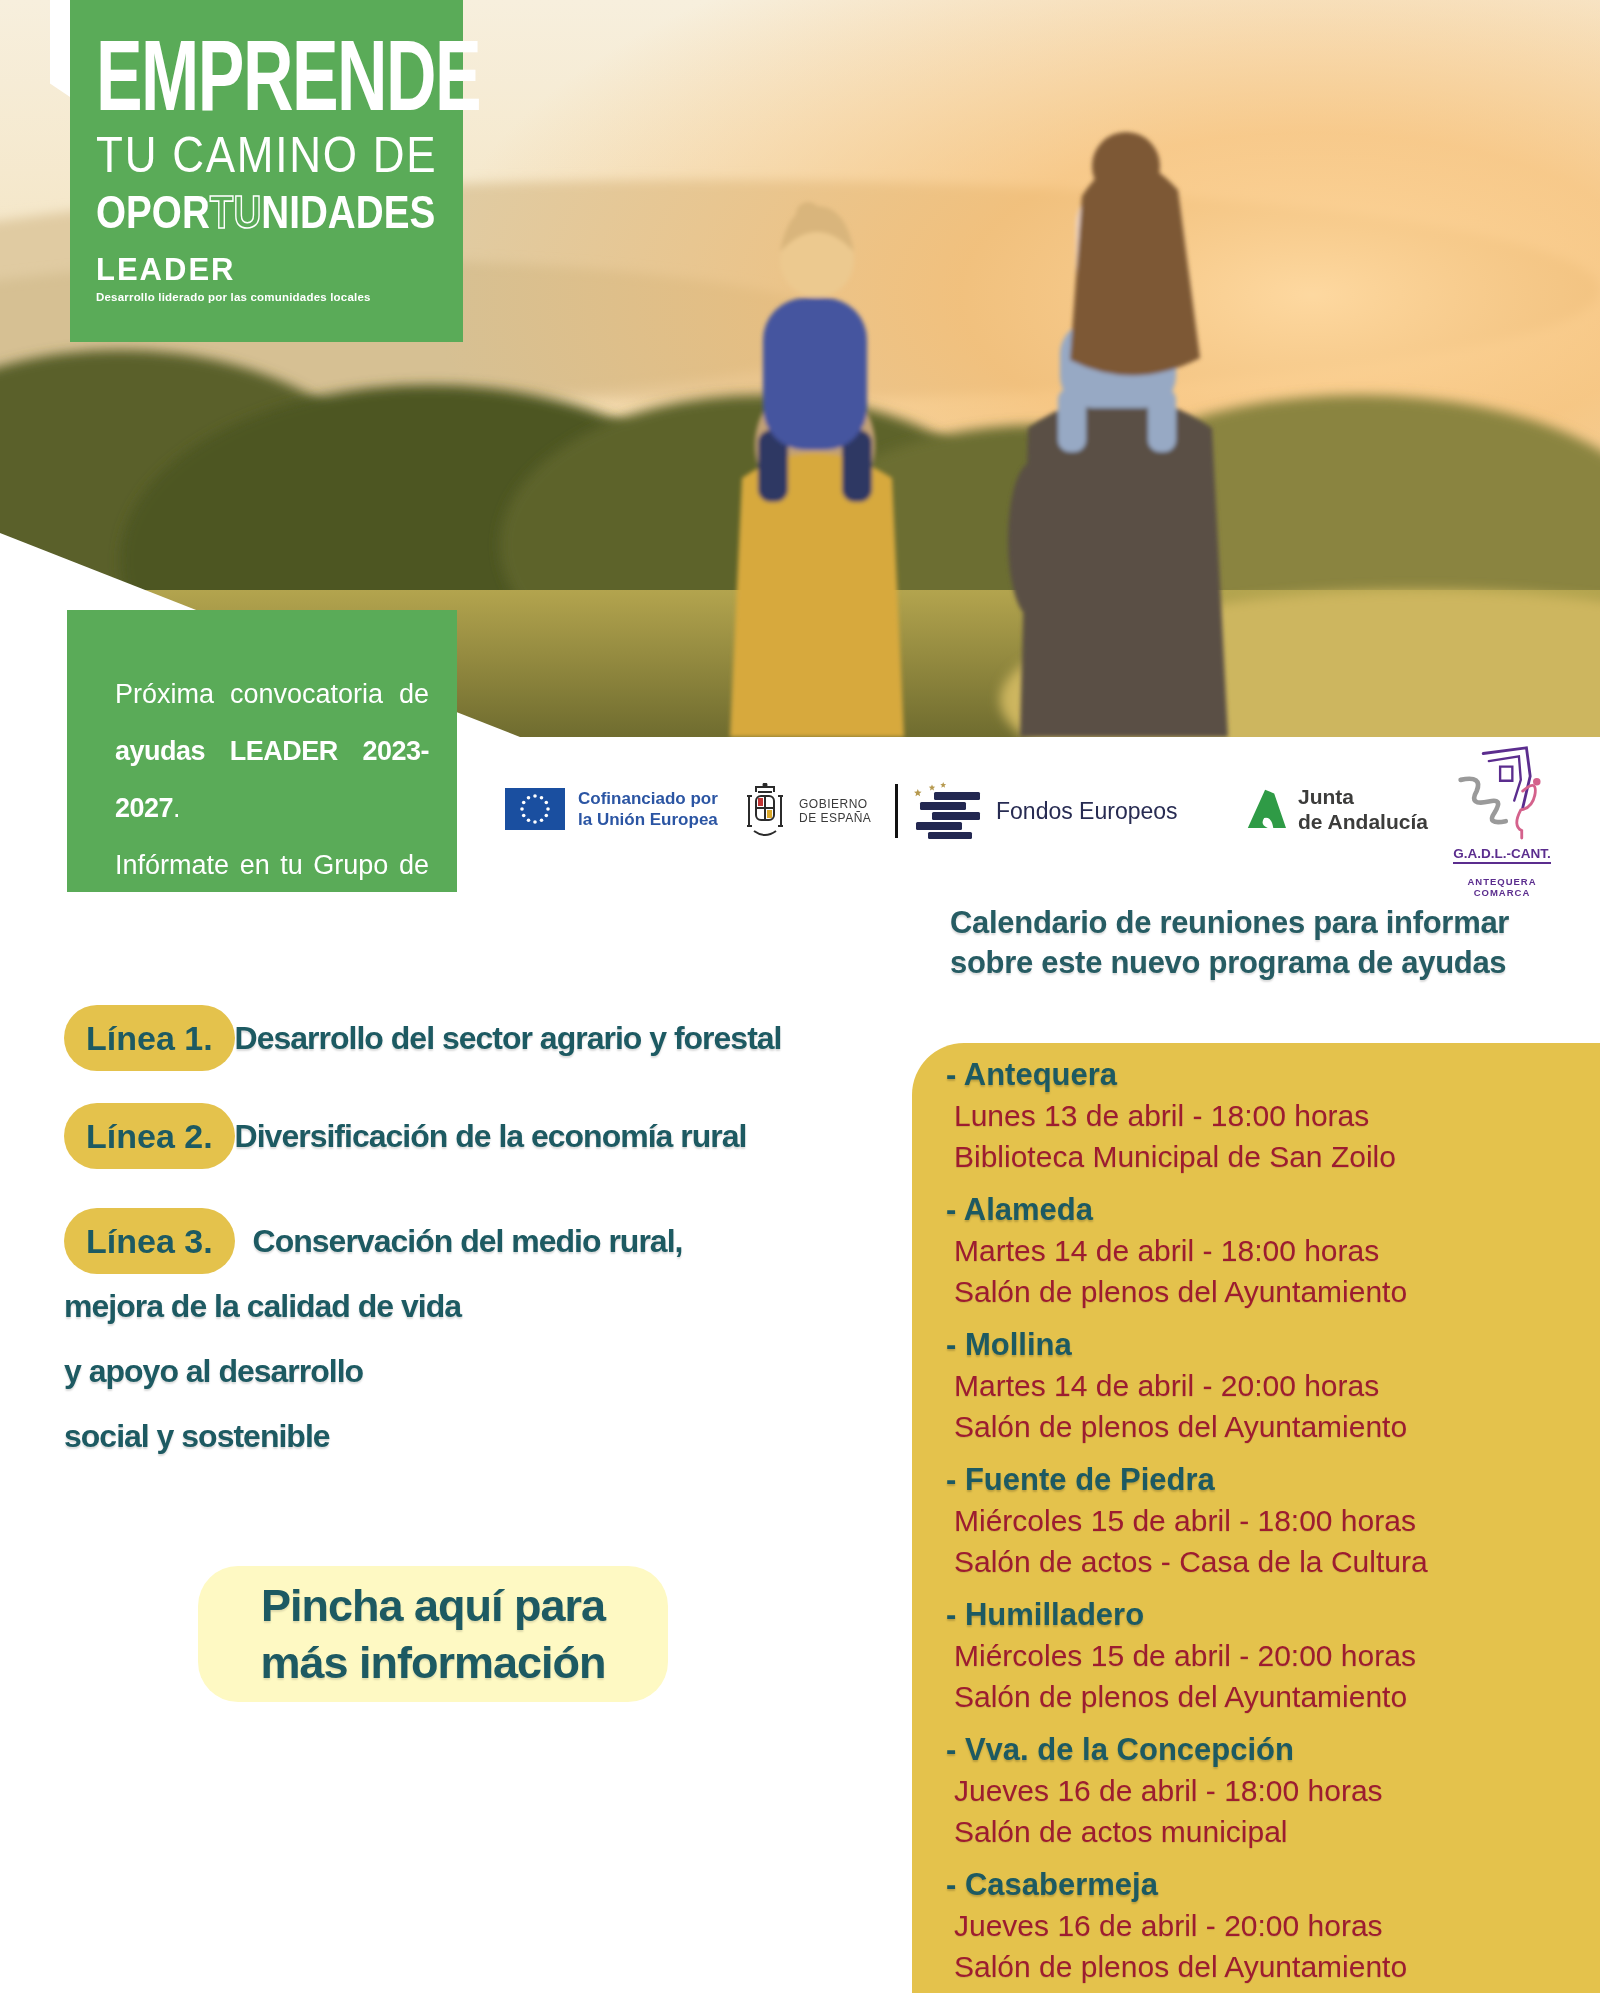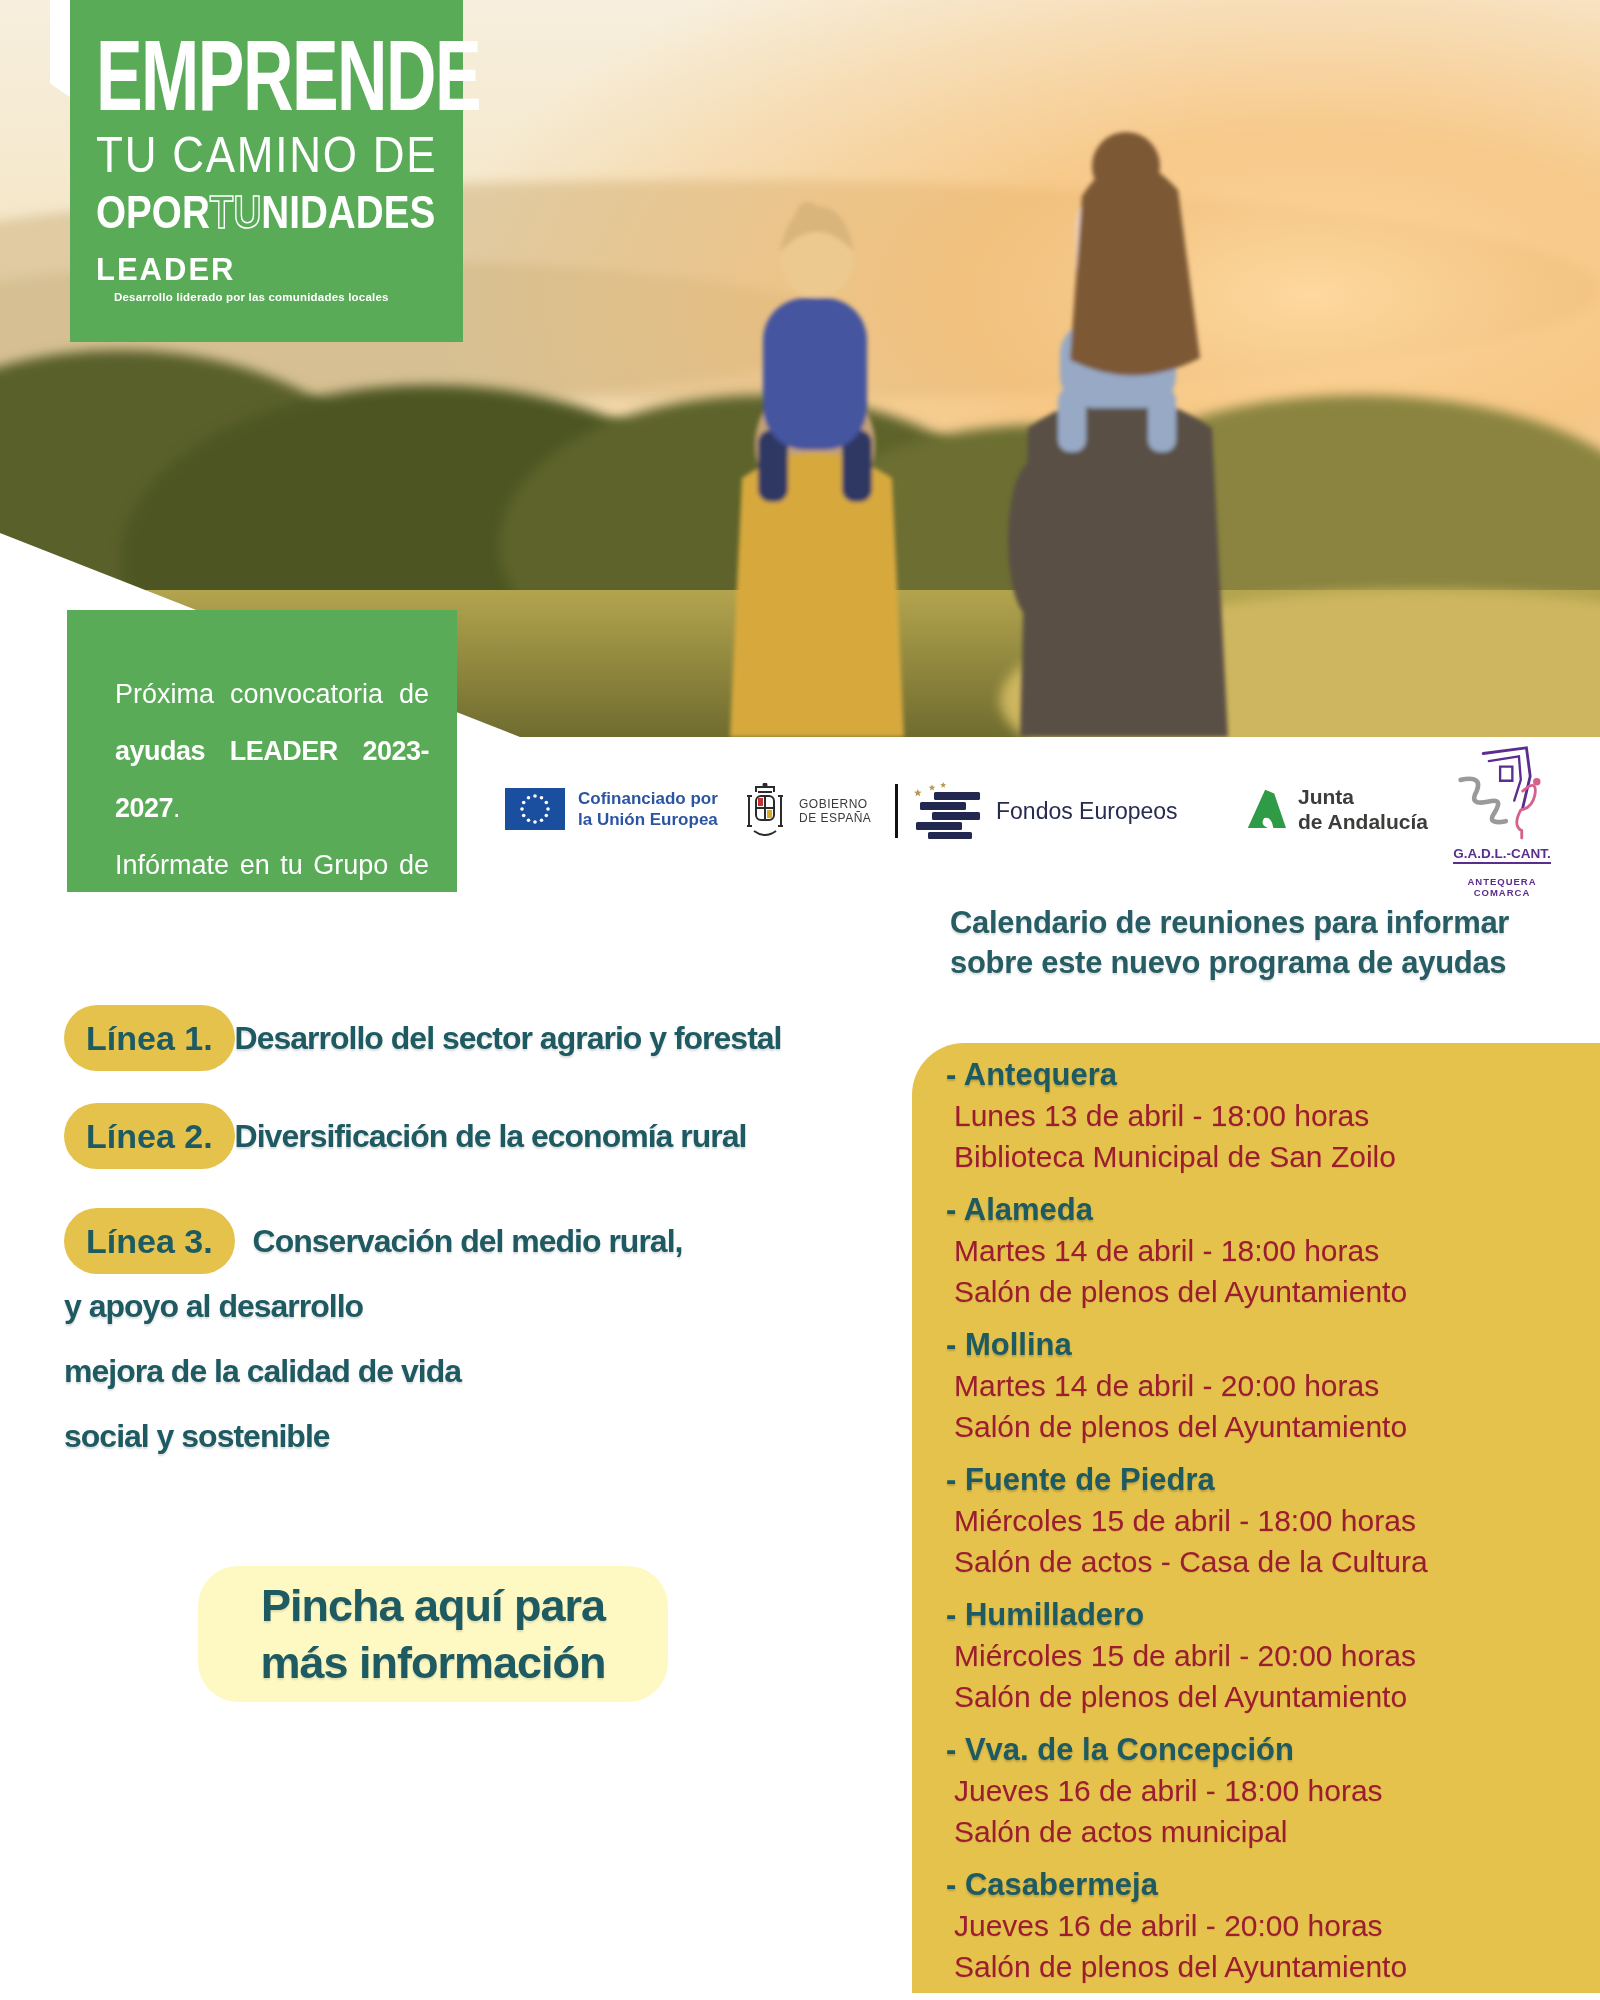--- a/index.html
+++ b/index.html
@@ -17,21 +17,21 @@
   .banner{position:absolute;left:70px;top:0;width:393px;height:342px;background:#5aab58;
           color:#fff;padding:24px 26px 0;box-sizing:border-box;}
   .banner-t1{font-size:92px;font-weight:700;letter-spacing:-2px;line-height:96px;white-space:nowrap;
              transform:scale(.76,1.08);transform-origin:left top;}
   .banner-t2{font-size:50px;font-weight:400;letter-spacing:2px;line-height:58px;white-space:nowrap;
              transform:scaleX(.88);transform-origin:left top;margin-top:6px;}
   .banner-t3{font-size:46px;font-weight:700;line-height:56px;white-space:nowrap;
              transform:scaleX(.84);transform-origin:left top;}
   .outline{color:transparent;-webkit-text-stroke:1.6px #ffffff;}
   .leader{font-size:31px;font-weight:700;letter-spacing:2px;margin-top:12px;}
-  .leader-sub{font-size:11.5px;font-weight:700;margin-top:3px;letter-spacing:.2px;margin-left:18px;}
+  .leader-sub{font-size:11.5px;font-weight:700;margin-top:3px;letter-spacing:.2px;}
 
   
   .notice{position:absolute;left:67px;top:610px;width:390px;height:282px;background:#5aab58;
           color:#fff;padding:56px 28px 0;box-sizing:border-box;font-size:27px;line-height:57px;}
   .notice .jline{text-align:justify;text-align-last:justify;margin-left:20px;}
   .notice .bold{font-weight:700;letter-spacing:-.5px;}
 
   
   .logo-eu{position:absolute;left:505px;top:788px;display:flex;gap:13px;align-items:center;}
   .eu-text{font-size:17px;font-weight:700;color:#2b55a3;line-height:21px;}
@@ -246,22 +246,22 @@
   </div>
   <div class="linea linea2">
     <div class="pill">Línea 2.</div>
     <div class="linea-text">Diversificación de la economía rural</div>
   </div>
   <div class="linea3">
     <div class="row">
       <div class="pill">Línea 3.</div>
       <div class="linea-text">Conservación del medio rural,</div>
     </div>
+    <div class="extra">mejora de la calidad de vida</div>
     <div class="extra">y apoyo al desarrollo</div>
-    <div class="extra">mejora de la calidad de vida</div>
     <div class="extra">social y sostenible</div>
   </div>
 
   <div class="cta">
     <div>Pincha aquí para</div>
     <div>más información</div>
   </div>
 
   <div class="cal-title">
     <div>Calendario de reuniones para informar</div>

